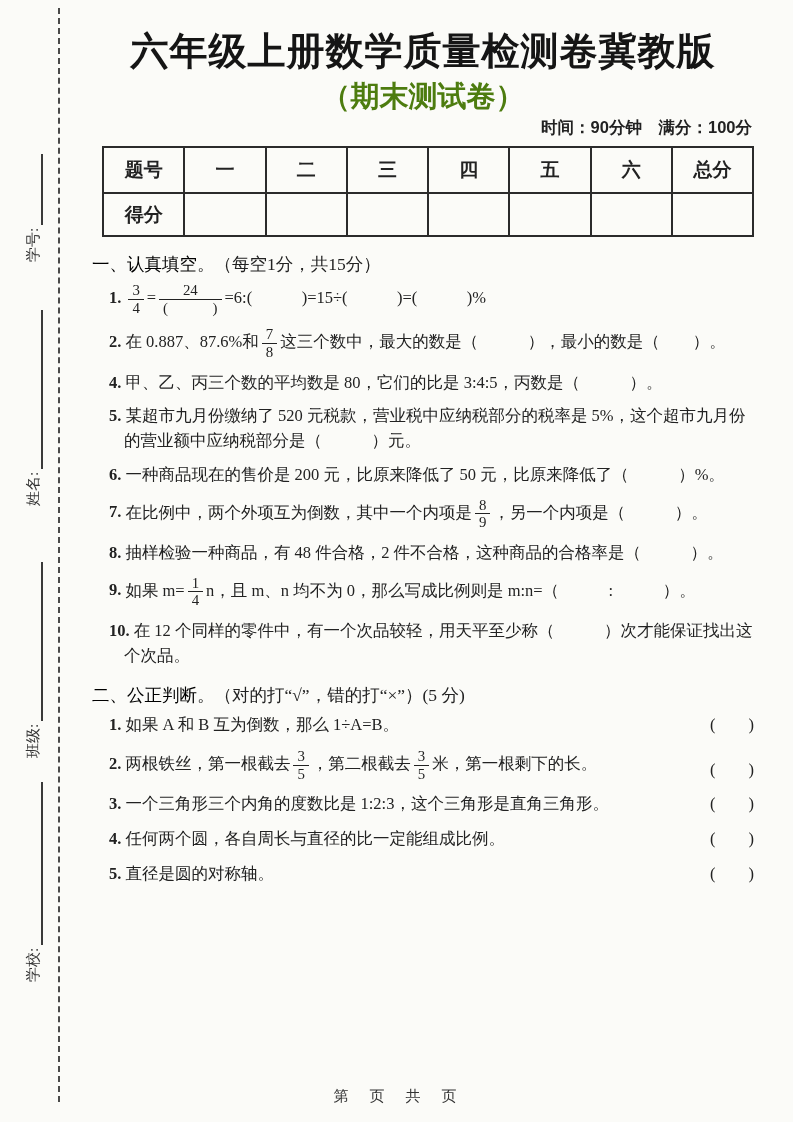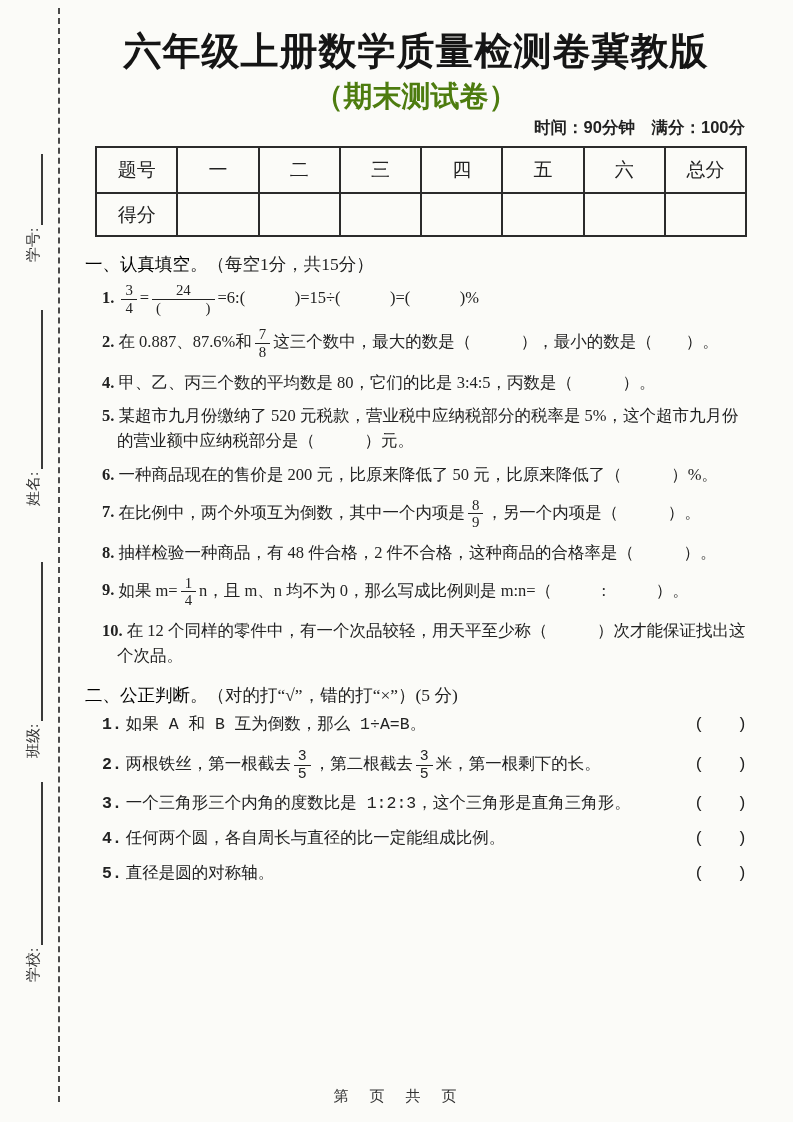--- a/index.html
+++ b/index.html
@@ -23,21 +23,21 @@
   .side-inner {
     width:var(--len); height:23px;
     transform:rotate(-90deg) translate(calc(var(--len) * -1),0);
     transform-origin:top left;
     display:flex; align-items:flex-end;
     font-size:15px; color:#333; white-space:nowrap;
   }
   .side-line { flex:1; border-bottom:2px solid #3a3a3a; height:6px; margin-left:3px; }
 
   
-  .content { position:absolute; left:85px; top:26px; width:662px; }
+  .content { position:absolute; left:92px; top:26px; width:662px; }
   .title {
     text-align:center; font-family:"Liberation Sans","DejaVu Sans",sans-serif;
     font-weight:900; font-size:38px; letter-spacing:1px; color:#151515;
   }
   .subtitle {
     text-align:center; font-family:"Liberation Sans","DejaVu Sans",sans-serif;
     font-weight:900; font-size:29px; color:#4d7c0f;
   }
   .meta {
     text-align:right; font-family:"Liberation Sans","DejaVu Sans",sans-serif;
@@ -45,21 +45,21 @@
   }
 
   
   table.score {
     border-collapse:collapse; table-layout:fixed;
     margin:7px 0 0 10px; width:652px;
     font-family:"Liberation Sans","DejaVu Sans",sans-serif;
   }
   table.score td {
     border:2px solid #2b2b2b; text-align:center;
-    font-size:19px; font-weight:normal; color:#222;
+    font-size:19px; font-weight:bold; color:#222;
   }
   table.score tr.r1 td { height:46px; }
   table.score tr.r2 td { height:43px; }
 
   
   .sec-head { margin:15px 0 6px; font-size:17.5px; }
   .sec-title { font-weight:normal; color:#000000;margin-top:16px; }
   .sec-note  { font-weight:normal; color:#222; }
 
   .ql { padding-left:32px; text-indent:-15px; font-size:16.5px; line-height:1.5;
@@ -70,21 +70,21 @@
     display:inline-flex; flex-direction:column; text-align:center;
     vertical-align:middle; margin:0 3px; line-height:1.12; font-size:0.9em;
     text-indent:0;
   }
   .frac .fnum { border-bottom:1.5px solid #222; padding:0 4px; }
   .frac .fden { padding:0 4px; }
 
   .q-frac { margin-top:4px; margin-bottom:10px; }
 
   
-  .jrow { display:flex; align-items:center; margin-bottom:10px; font-size:16.5px; line-height:1.5; color:#222;font-family:Liberation Mono, monospace; }
+  .jrow { display:flex; align-items:flex-end; margin-bottom:10px; font-size:16.5px; line-height:1.5; color:#222; }
   .jtext { flex:1; padding-left:32px; text-indent:-15px; }
   .jans { width:60px; text-align:right; white-space:nowrap; }
 
   
   .footer {
     position:absolute; left:0; bottom:16px; width:100%;
     text-align:center; font-size:15px; letter-spacing:3px; color:#333;
     font-family:"Liberation Sans","DejaVu Sans",sans-serif;
   }
 </style>

